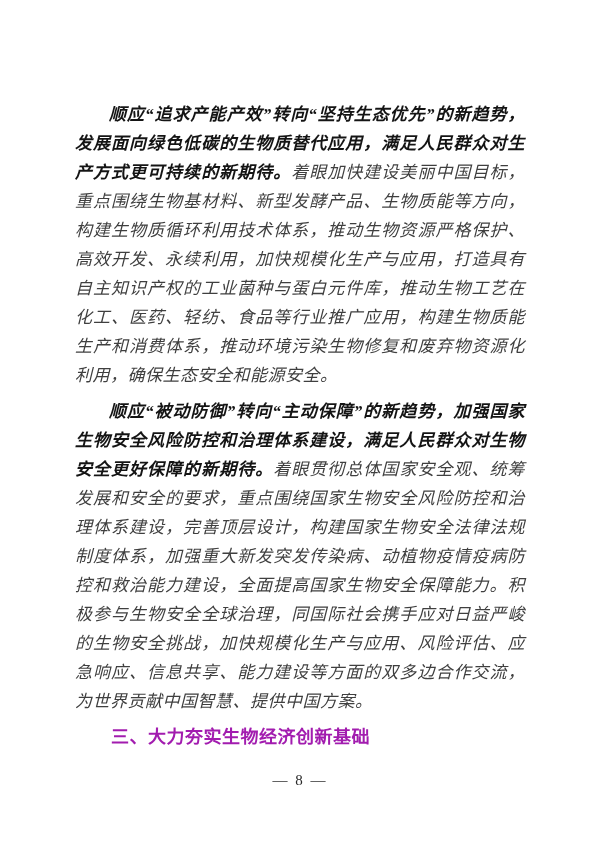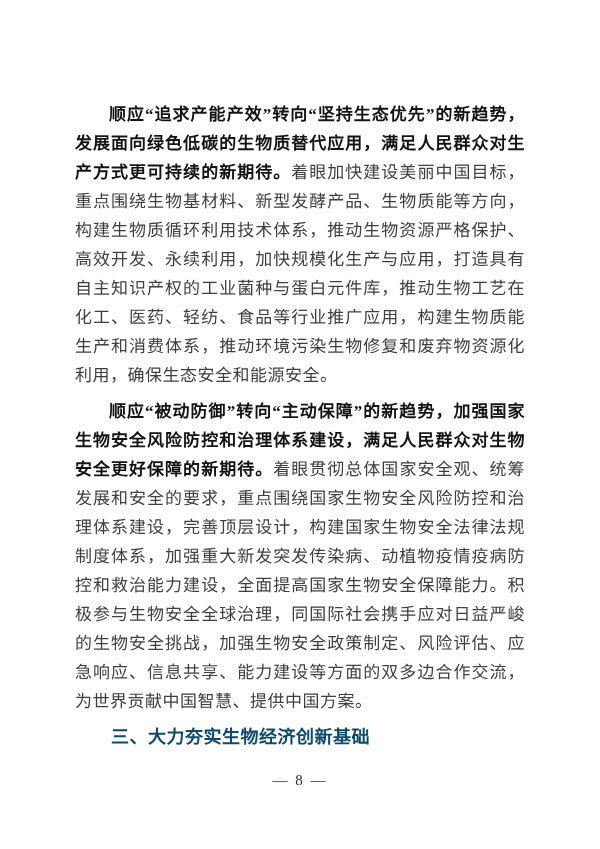--- a/index.html
+++ b/index.html
@@ -24,32 +24,33 @@
   }
   .para {
     margin: 0 0 7px 0;
     font-size: 17px;
     line-height: 29px;
     color: #3f3f3f;
     text-align: justify;
     text-justify: inter-ideograph;
     text-indent: 2em;
     letter-spacing: 0.5px;
+    font-style: italic;
   }
   .para .lead {
     font-weight: bold;
     color: #141414;
   }
   .section-heading {
     margin: 4px 0 8px 0;
     font-family: "Liberation Sans", sans-serif;
     font-weight: bold;
     font-size: 18px;
     line-height: 29px;
-    color: #0c4a6e;
+    color: #a21caf;
     text-indent: 2em;
     letter-spacing: 0.5px;
   }
   .footer {
     position: absolute;
     top: 770px;
     left: 0;
     width: 600px;
     text-align: center;
   }
@@ -61,21 +62,21 @@
   }
 </style>
 </head>
 <body>
 
 <div class="page">
   <main class="content">
 
     <p class="para"><strong class="lead">顺应“追求产能产效”转向“坚持生态优先”的新趋势，发展面向绿色低碳的生物质替代应用，满足人民群众对生产方式更可持续的新期待。</strong><span>着眼加快建设美丽中国目标，重点围绕生物基材料、新型发酵产品、生物质能等方向，构建生物质循环利用技术体系，推动生物资源严格保护、高效开发、永续利用，加快规模化生产与应用，打造具有自主知识产权的工业菌种与蛋白元件库，推动生物工艺在化工、医药、轻纺、食品等行业推广应用，构建生物质能生产和消费体系，推动环境污染生物修复和废弃物资源化利用，确保生态安全和能源安全。</span></p>
 
-    <p class="para"><strong class="lead">顺应“被动防御”转向“主动保障”的新趋势，加强国家生物安全风险防控和治理体系建设，满足人民群众对生物安全更好保障的新期待。</strong><span>着眼贯彻总体国家安全观、统筹发展和安全的要求，重点围绕国家生物安全风险防控和治理体系建设，完善顶层设计，构建国家生物安全法律法规制度体系，加强重大新发突发传染病、动植物疫情疫病防控和救治能力建设，全面提高国家生物安全保障能力。积极参与生物安全全球治理，同国际社会携手应对日益严峻的生物安全挑战，加强生物安全政策制定、风险评估、应急响应、信息共享、能力建设等方面的双多边合作交流，为世界贡献中国智慧、提供中国方案。</span></p>
+    <p class="para"><strong class="lead">顺应“被动防御”转向“主动保障”的新趋势，加强国家生物安全风险防控和治理体系建设，满足人民群众对生物安全更好保障的新期待。</strong><span>着眼贯彻总体国家安全观、统筹发展和安全的要求，重点围绕国家生物安全风险防控和治理体系建设，完善顶层设计，构建国家生物安全法律法规制度体系，加强重大新发突发传染病、动植物疫情疫病防控和救治能力建设，全面提高国家生物安全保障能力。积极参与生物安全全球治理，同国际社会携手应对日益严峻的生物安全挑战，加快规模化生产与应用、风险评估、应急响应、信息共享、能力建设等方面的双多边合作交流，为世界贡献中国智慧、提供中国方案。</span></p>
 
     <h2 class="section-heading">三、大力夯实生物经济创新基础</h2>
 
 
   </main>
 
   <footer class="footer">
     <span class="page-number">— 8 —</span>
   </footer>
 </div>

